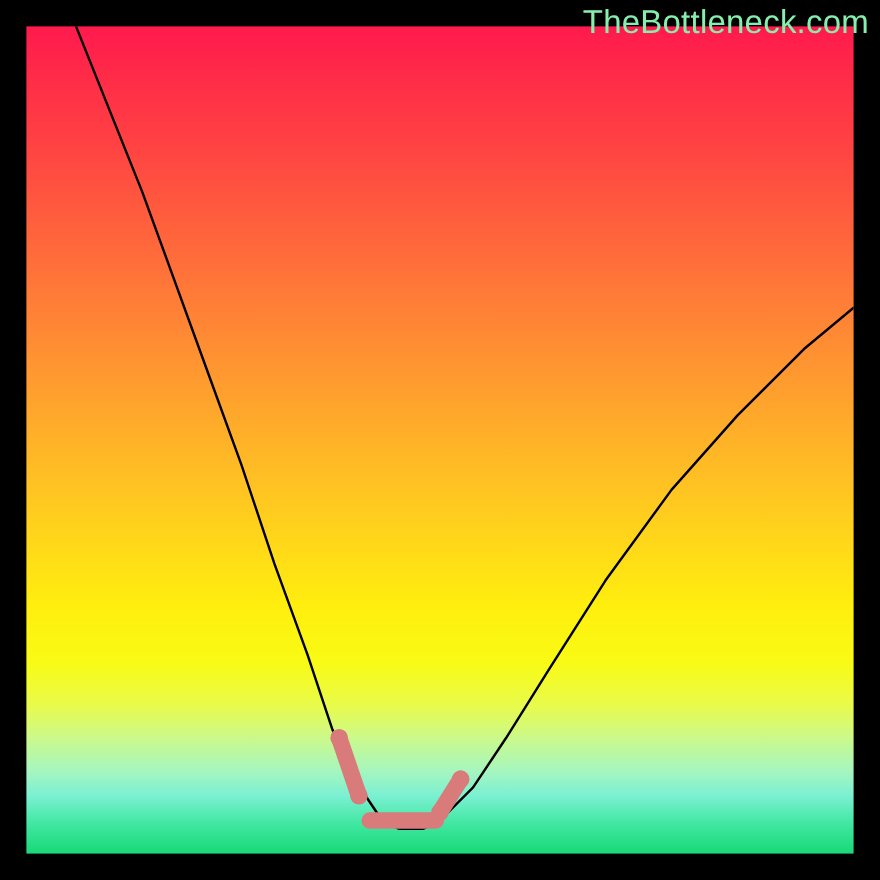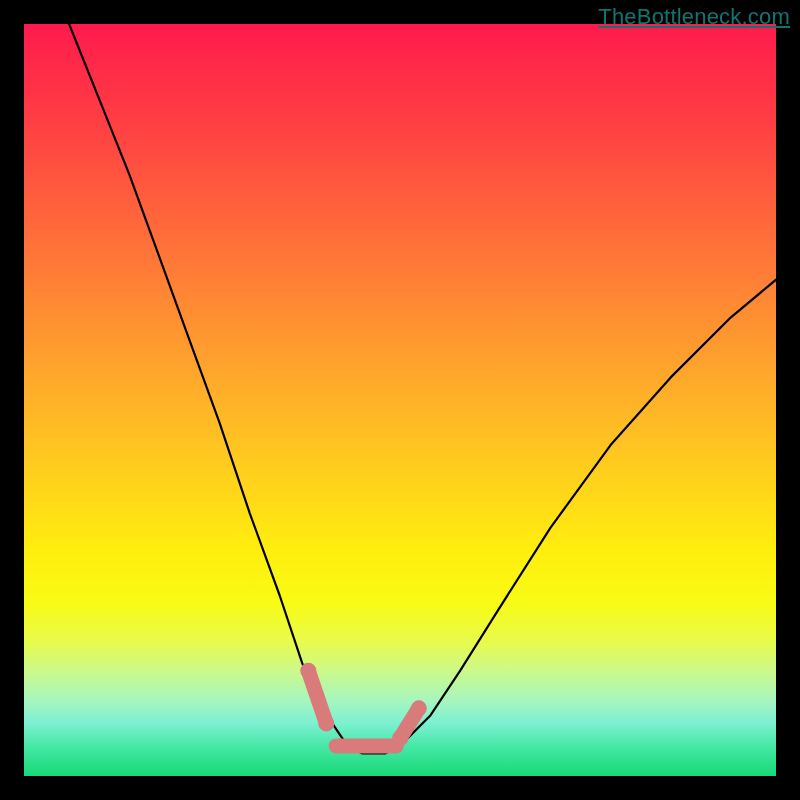--- a/index.html
+++ b/index.html
@@ -34,27 +34,26 @@
       #a6f6bf 90%,
       #7bf0d2 93%,
       #3fe7a0 96.5%,
       #19d877 100%
     );
   }
   .watermark {
     position: absolute;
     top: 4px;
     right: 10px;
-    color: #0f766e;
-    font-size: 22px;
+    color: #86efac;
+    font-size: 30px;
     font-weight: 500;
     letter-spacing: 0.2px;
     z-index: 5;
     user-select: none;
-    text-decoration: underline;
   }
   svg.plot {
     position: absolute;
     left: 0;
     top: 0;
     width: 752px;
     height: 752px;
   }
   .curve {
     fill: none;

